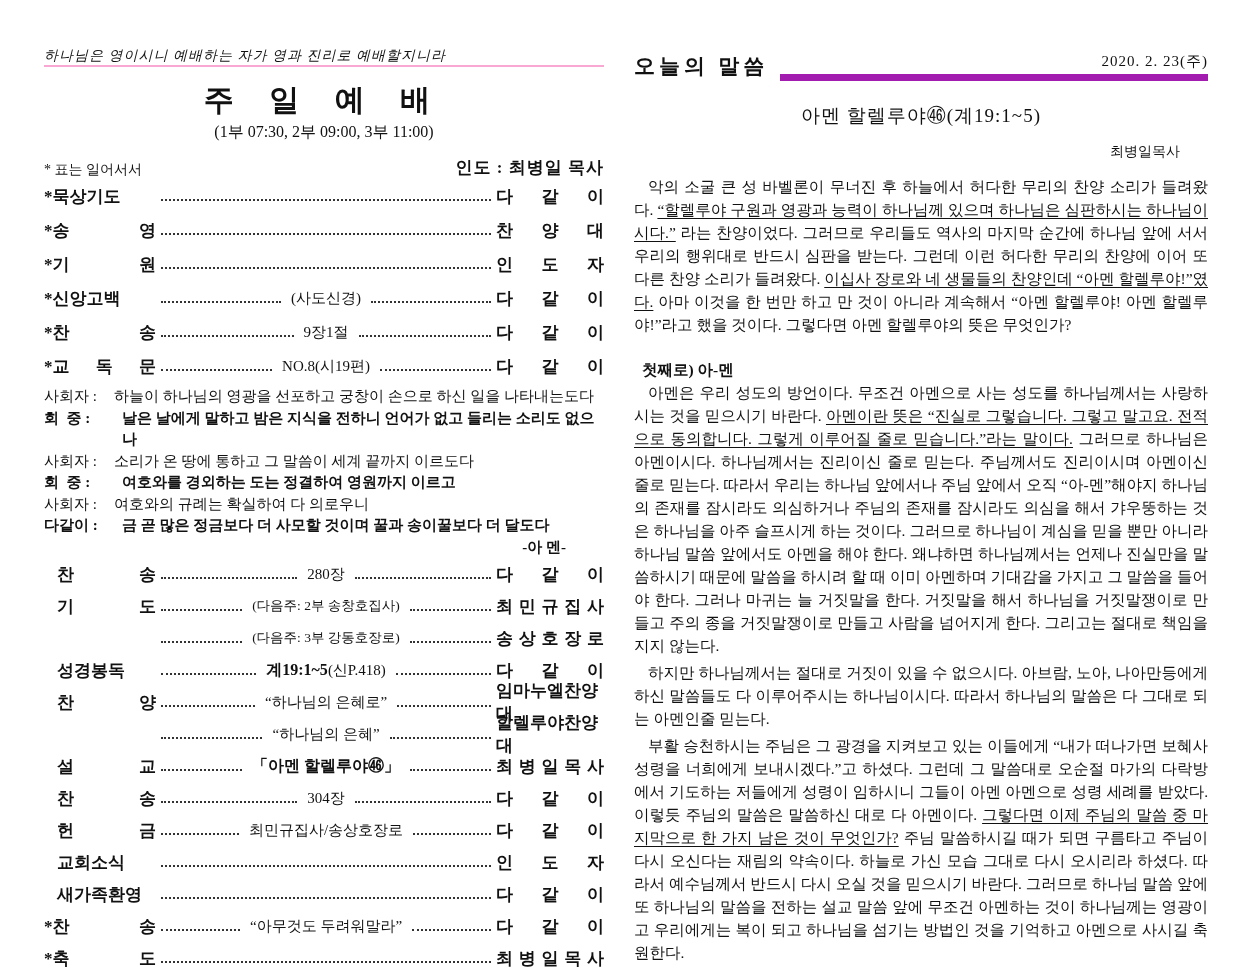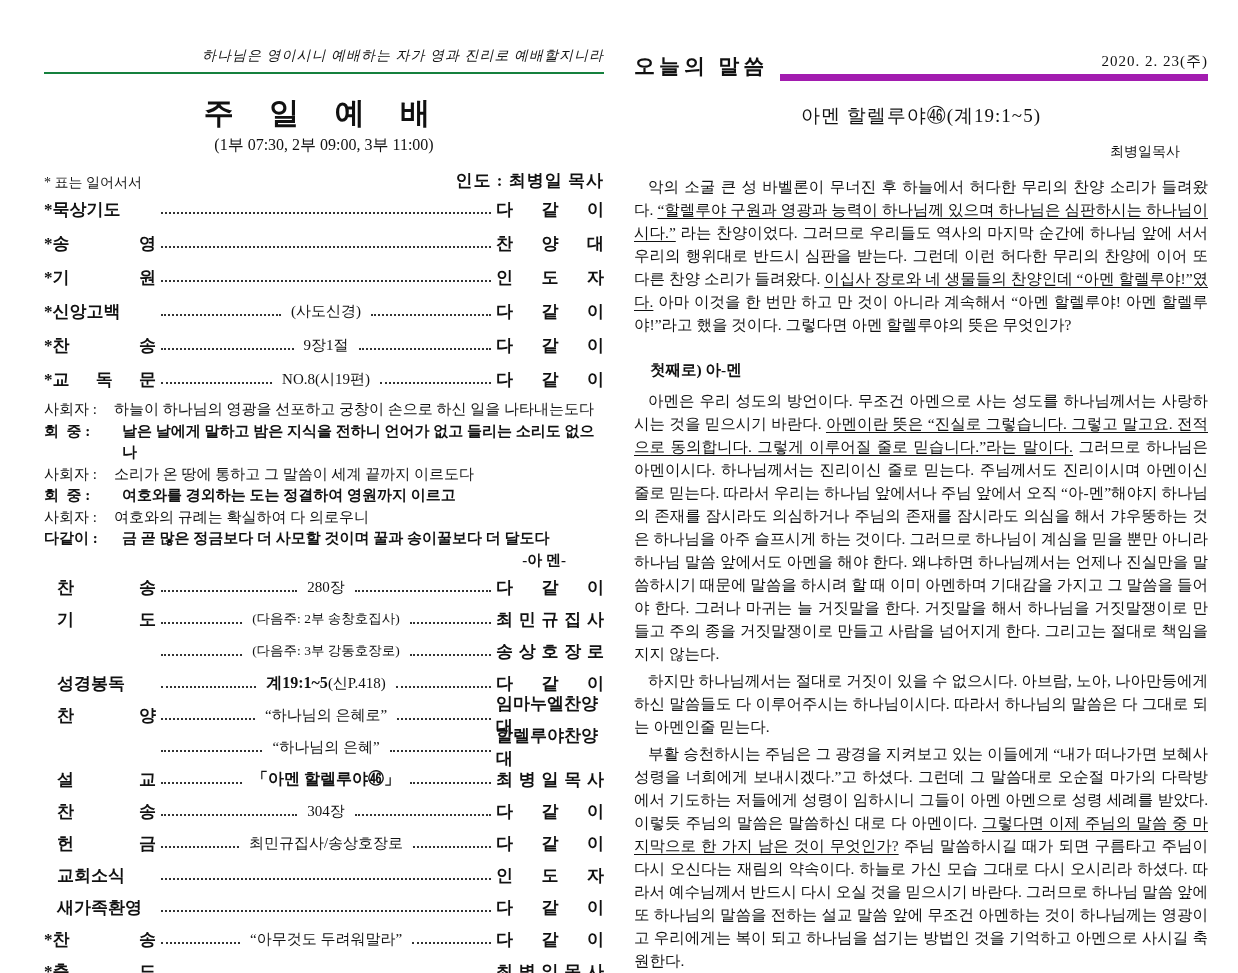--- a/index.html
+++ b/index.html
@@ -4,23 +4,23 @@
 <style>
   html,body{margin:0;padding:0;}
   body{
     width:1238px;height:973px;background:#ffffff;color:#111;
     font-family:"Liberation Serif","DejaVu Serif",serif;
     position:relative;overflow:hidden;
   }
   .col{position:absolute;top:0;}
   
   .left-col{left:44px;width:560px;top:46px;}
-  .motto-line{border-bottom:2px solid #15803d;text-align:right;padding-bottom:7px;}
+  .motto-line{border-bottom:2px solid #f9a8d4;text-align:left;padding-bottom:0;}
   .motto{font-style:italic;font-size:14px;letter-spacing:1px;}
-  .w-title{text-align:center;font-size:30px;font-weight:bold;letter-spacing:14px;margin-top:20px;line-height:38px;}
+  .w-title{text-align:center;font-size:30px;font-weight:bold;letter-spacing:14px;margin-top:14px;line-height:38px;}
   .w-subtitle{text-align:center;font-size:16px;margin-top:2px;line-height:22px;}
   .note-row{display:flex;justify-content:space-between;align-items:flex-end;margin-top:10px;height:26px;}
   .stand-note{font-size:14px;}
   .leader-note{font-size:17px;font-weight:600;letter-spacing:1px;}
   .srow{display:flex;align-items:center;height:34px;font-size:17px;}
   .block2 .srow{height:32px;}
   .slabel{width:112px;font-weight:600;text-align:justify;text-align-last:justify;flex-shrink:0;}
   .slabel.ind{width:99px;margin-left:13px;}
   .sperson{width:108px;font-weight:600;text-align:justify;text-align-last:justify;flex-shrink:0;}
   .sdots{flex:1;position:relative;margin:0 3px;height:100%;}
@@ -38,21 +38,21 @@
   .right-col{left:634px;width:574px;top:44px;}
   .rheader{display:flex;align-items:flex-end;}
   .rheader-title{font-size:21px;font-weight:bold;letter-spacing:4px;white-space:nowrap;line-height:30px;}
   .rrule{flex:1;margin-left:12px;border-bottom:7px solid #a21caf;position:relative;height:30px;}
   .rdate{position:absolute;right:0;bottom:3px;font-size:15px;letter-spacing:1px;}
   .sermon-title{text-align:center;font-size:19px;margin-top:22px;letter-spacing:1px;}
   .sermon-author{text-align:right;font-size:14px;margin-top:14px;padding-right:28px;}
   .sermon-body{margin-top:14px;font-size:15.5px;line-height:23px;text-align:justify;}
   .para{margin:0;text-indent:14px;}
   .para.gap{margin-top:4px;}
-  .shead{margin:8px;margin-top:22px;font-weight:bold;text-indent:8px;}
+  .shead{margin:0;margin-top:22px;font-weight:bold;text-indent:8px;}
   .u{text-decoration:underline;text-underline-offset:3px;}
 </style>
 </head>
 <body>
 
 <div class="col left-col">
 
   <div class="motto-line">
     <span class="motto">하나님은 영이시니 예배하는 자가 영과 진리로 예배할지니라</span>
   </div>

